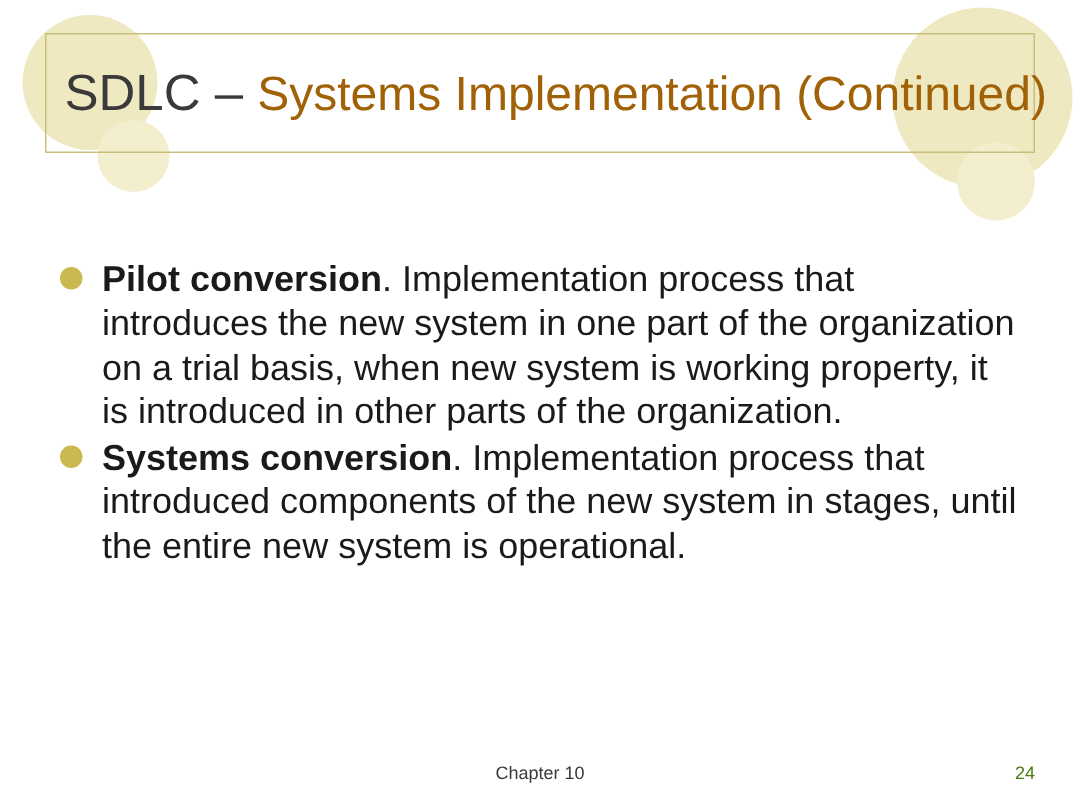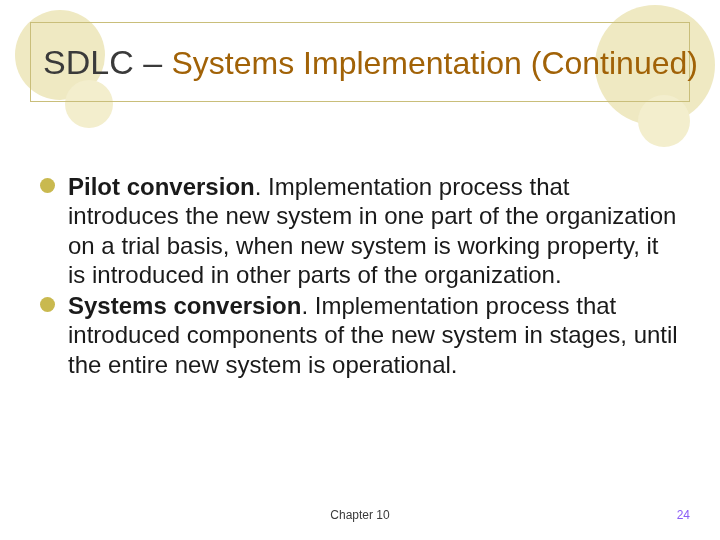--- a/index.html
+++ b/index.html
@@ -76,21 +76,21 @@
     right: 0;
     text-align: center;
     font-size: 12px;
     color: #3a3a3a;
   }
   .footer-right {
     position: absolute;
     bottom: 18px;
     right: 30px;
     font-size: 12px;
-    color: #8b5cf6;
+    color: #4d7c0f;
   }
 </style>
 </head>
 <body>
 
 <div class="circle c1"></div>
 <div class="circle c2"></div>
 <div class="circle c3"></div>
 <div class="circle c4"></div>
 

